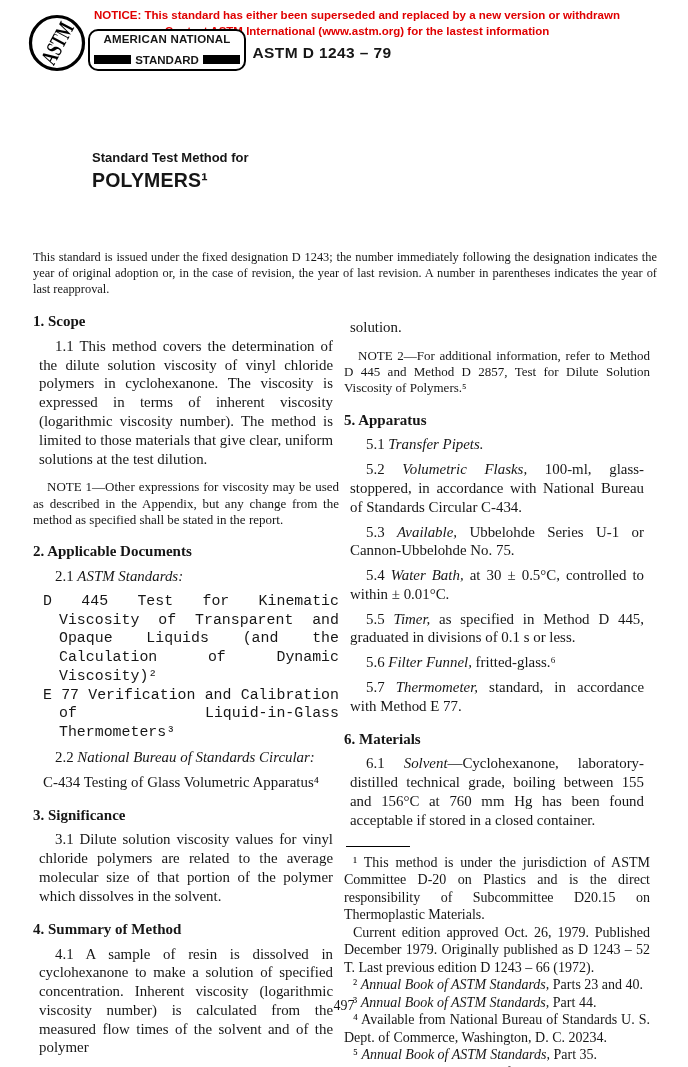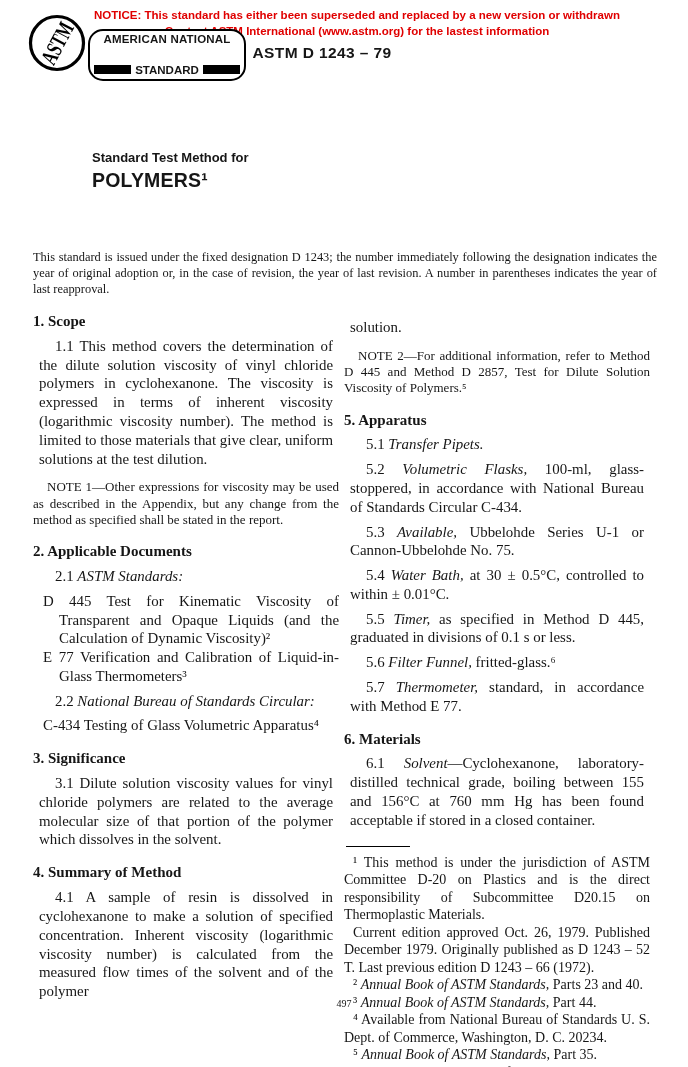--- a/index.html
+++ b/index.html
@@ -18,27 +18,27 @@
     text-align: center;
     font-family: "Liberation Sans", "DejaVu Sans", sans-serif;
     font-weight: bold; font-size: 11.5px; line-height: 1.35;
     color: #e00000;
   }
 
   
   .astm-logo { position: absolute; left: 27px; top: 13px; width: 60px; height: 60px; }
   .ansi-badge {
     position: absolute; left: 88px; top: 29px; width: 146px;
-    border: 2.5px solid #000; border-radius: 15px;
+    border: 2.5px solid #000; border-radius: 10px;
     padding: 2px 4px 3px 4px;
     font-family: "Liberation Sans", "DejaVu Sans", sans-serif;
     font-weight: bold; text-align: center; background: #fff;
   }
   .ansi-badge .l1 { font-size: 11.5px; letter-spacing: .2px; line-height: 1.1; }
-  .ansi-badge .l2 { display: flex; align-items: center; gap: 4px; margin-top: 18px; }
+  .ansi-badge .l2 { display: flex; align-items: center; gap: 4px; margin-top: 8px; }
   .ansi-badge .l2 .bar { flex: 1; height: 9px; background: #000; }
   .ansi-badge .l2 .txt { font-size: 11.5px; line-height: 1.1; }
   .designation {
     position: absolute; top: 44px; left: 0; width: 644px;
     text-align: center;
     font-family: "Liberation Sans", "DejaVu Sans", sans-serif;
     font-weight: bold; font-size: 15.5px; letter-spacing: .4px;
   }
 
   
@@ -63,33 +63,33 @@
   .columns {
     position: absolute; left: 33px; top: 312px; width: 627px;
     display: flex; gap: 5px;
   }
   .col { width: 306px; font-size: 14.9px; line-height: 1.26; text-align: justify; }
 
   .sec-heading { font-weight: bold; font-size: 15px; margin: 14px 0 5px 0; text-align: left; }
   .sec-heading.first { margin-top: 0; }
   .para { margin: 6px; text-indent: 16px; }
   .note { margin: 11px 0 9px 0; font-size: 13px; line-height: 1.25; text-indent: 14px; }
-  .ref { margin: 0; padding-left: 26px; text-indent: -16px; text-align: justify; }
+  .ref { margin: 0; padding-left: 26px; text-indent: -16px; text-align: justify; font-family: Liberation Mono, monospace; }
   .ref-outdent { margin: 0; padding-left: 0; text-indent: 10px; }
   .it { font-style: italic; }
 
   
   .footnote-rule { width: 64px; border: 0; border-top: 1.4px solid #000; margin: 16px 0 7px 2px; }
   .footnotes { font-size: 14px; line-height: 1.25; text-align: justify; }
   .footnotes p { margin: 0; text-indent: 9px; }
 
   
   .page-number {
     position: absolute; top: 998px; left: 0; width: 688px;
-    text-align: center; font-size: 10px;
+    text-align: center; font-size: 14px;
   }
 </style>
 </head>
 <body>
 
 <div class="page">
 
   <div class="notice">
     <div>NOTICE: This standard has either been superseded and replaced by a new version or withdrawn</div>
     <div>Contact ASTM International (www.astm.org) for the lastest information</div>

